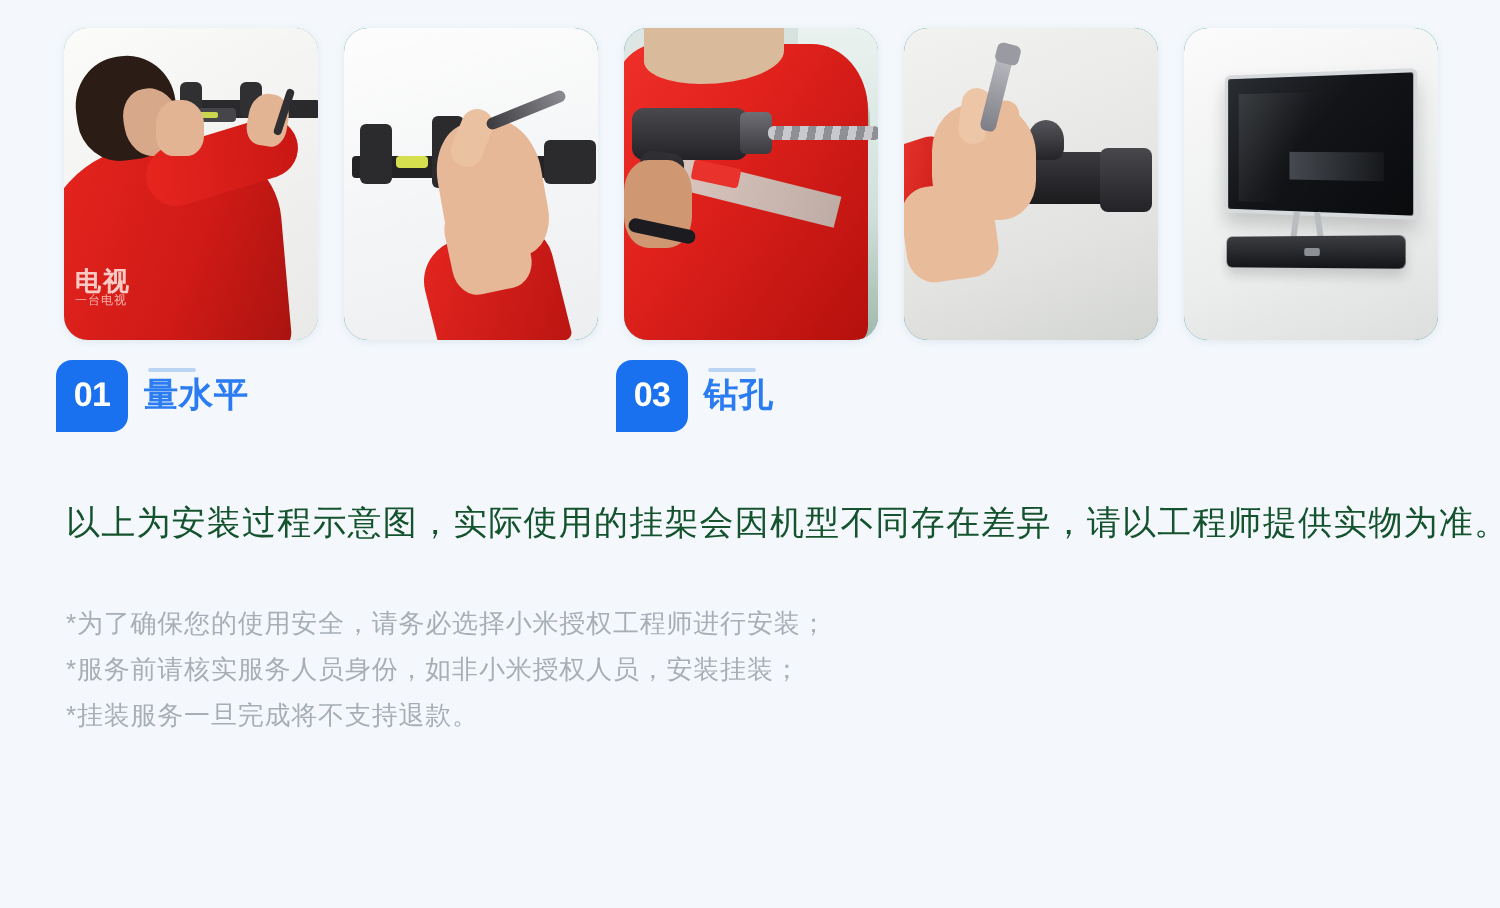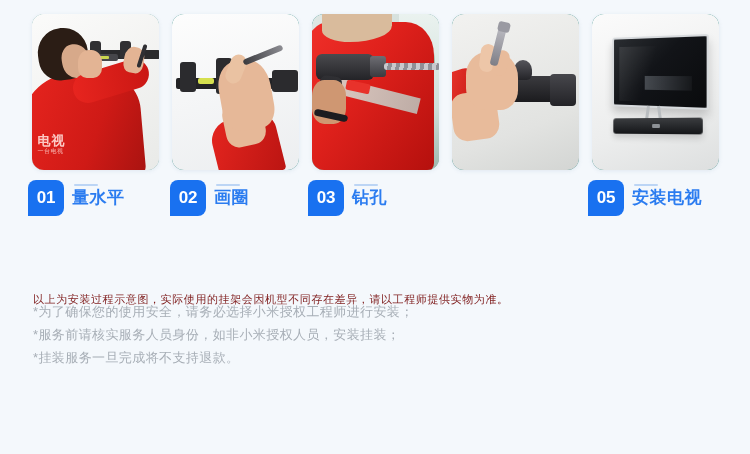--- a/index.html
+++ b/index.html
@@ -245,21 +245,21 @@
     margin:3px 0 2px 2px;
   }
   .step-text {
     color:#2b7cf0; font-size:17px; font-weight:700; white-space:nowrap;
     letter-spacing:.5px; line-height:1.15;
   }
 
   
   .note-main {
     position:absolute; left:33px; top:250px; width:690px;
-    color:#7f1d1d; font-size:11px; letter-spacing:.6px; white-space:nowrap;margin-top:42px;
+    color:#14532d; font-size:17px; letter-spacing:.6px; white-space:nowrap;
   }
   .fine-print {
     position:absolute; left:33px; top:300px; width:690px;
     color:#a7aeb6; font-size:13px; line-height:23px; letter-spacing:.4px;
   }
   .fine-print div { white-space:nowrap; }
 </style>
 </head>
 <body>
 
@@ -354,44 +354,30 @@
   <div class="labels">
 
     <div class="step-label" style="left:28px;">
       <div class="badge">01</div>
       <div class="label-wrap">
         <span class="tick"></span>
         <span class="step-text">量水平</span>
       </div>
     </div>
 
-    <div class="step-label" style="left:170px;">
-      <div class="badge">02</div>
-      <div class="label-wrap">
-        <span class="tick"></span>
-        <span class="step-text">画圈</span>
-      </div>
-    </div>
 
     <div class="step-label" style="left:308px;">
       <div class="badge">03</div>
       <div class="label-wrap">
         <span class="tick"></span>
         <span class="step-text">钻孔</span>
       </div>
     </div>
 
 
-    <div class="step-label" style="left:588px;">
-      <div class="badge">05</div>
-      <div class="label-wrap">
-        <span class="tick"></span>
-        <span class="step-text">安装电视</span>
-      </div>
-    </div>
 
   </div>
 
   <div class="note-main">以上为安装过程示意图，实际使用的挂架会因机型不同存在差异，请以工程师提供实物为准。</div>
 
   <div class="fine-print">
     <div>*为了确保您的使用安全，请务必选择小米授权工程师进行安装；</div>
     <div>*服务前请核实服务人员身份，如非小米授权人员，安装挂装；</div>
     <div>*挂装服务一旦完成将不支持退款。</div>
   </div>

